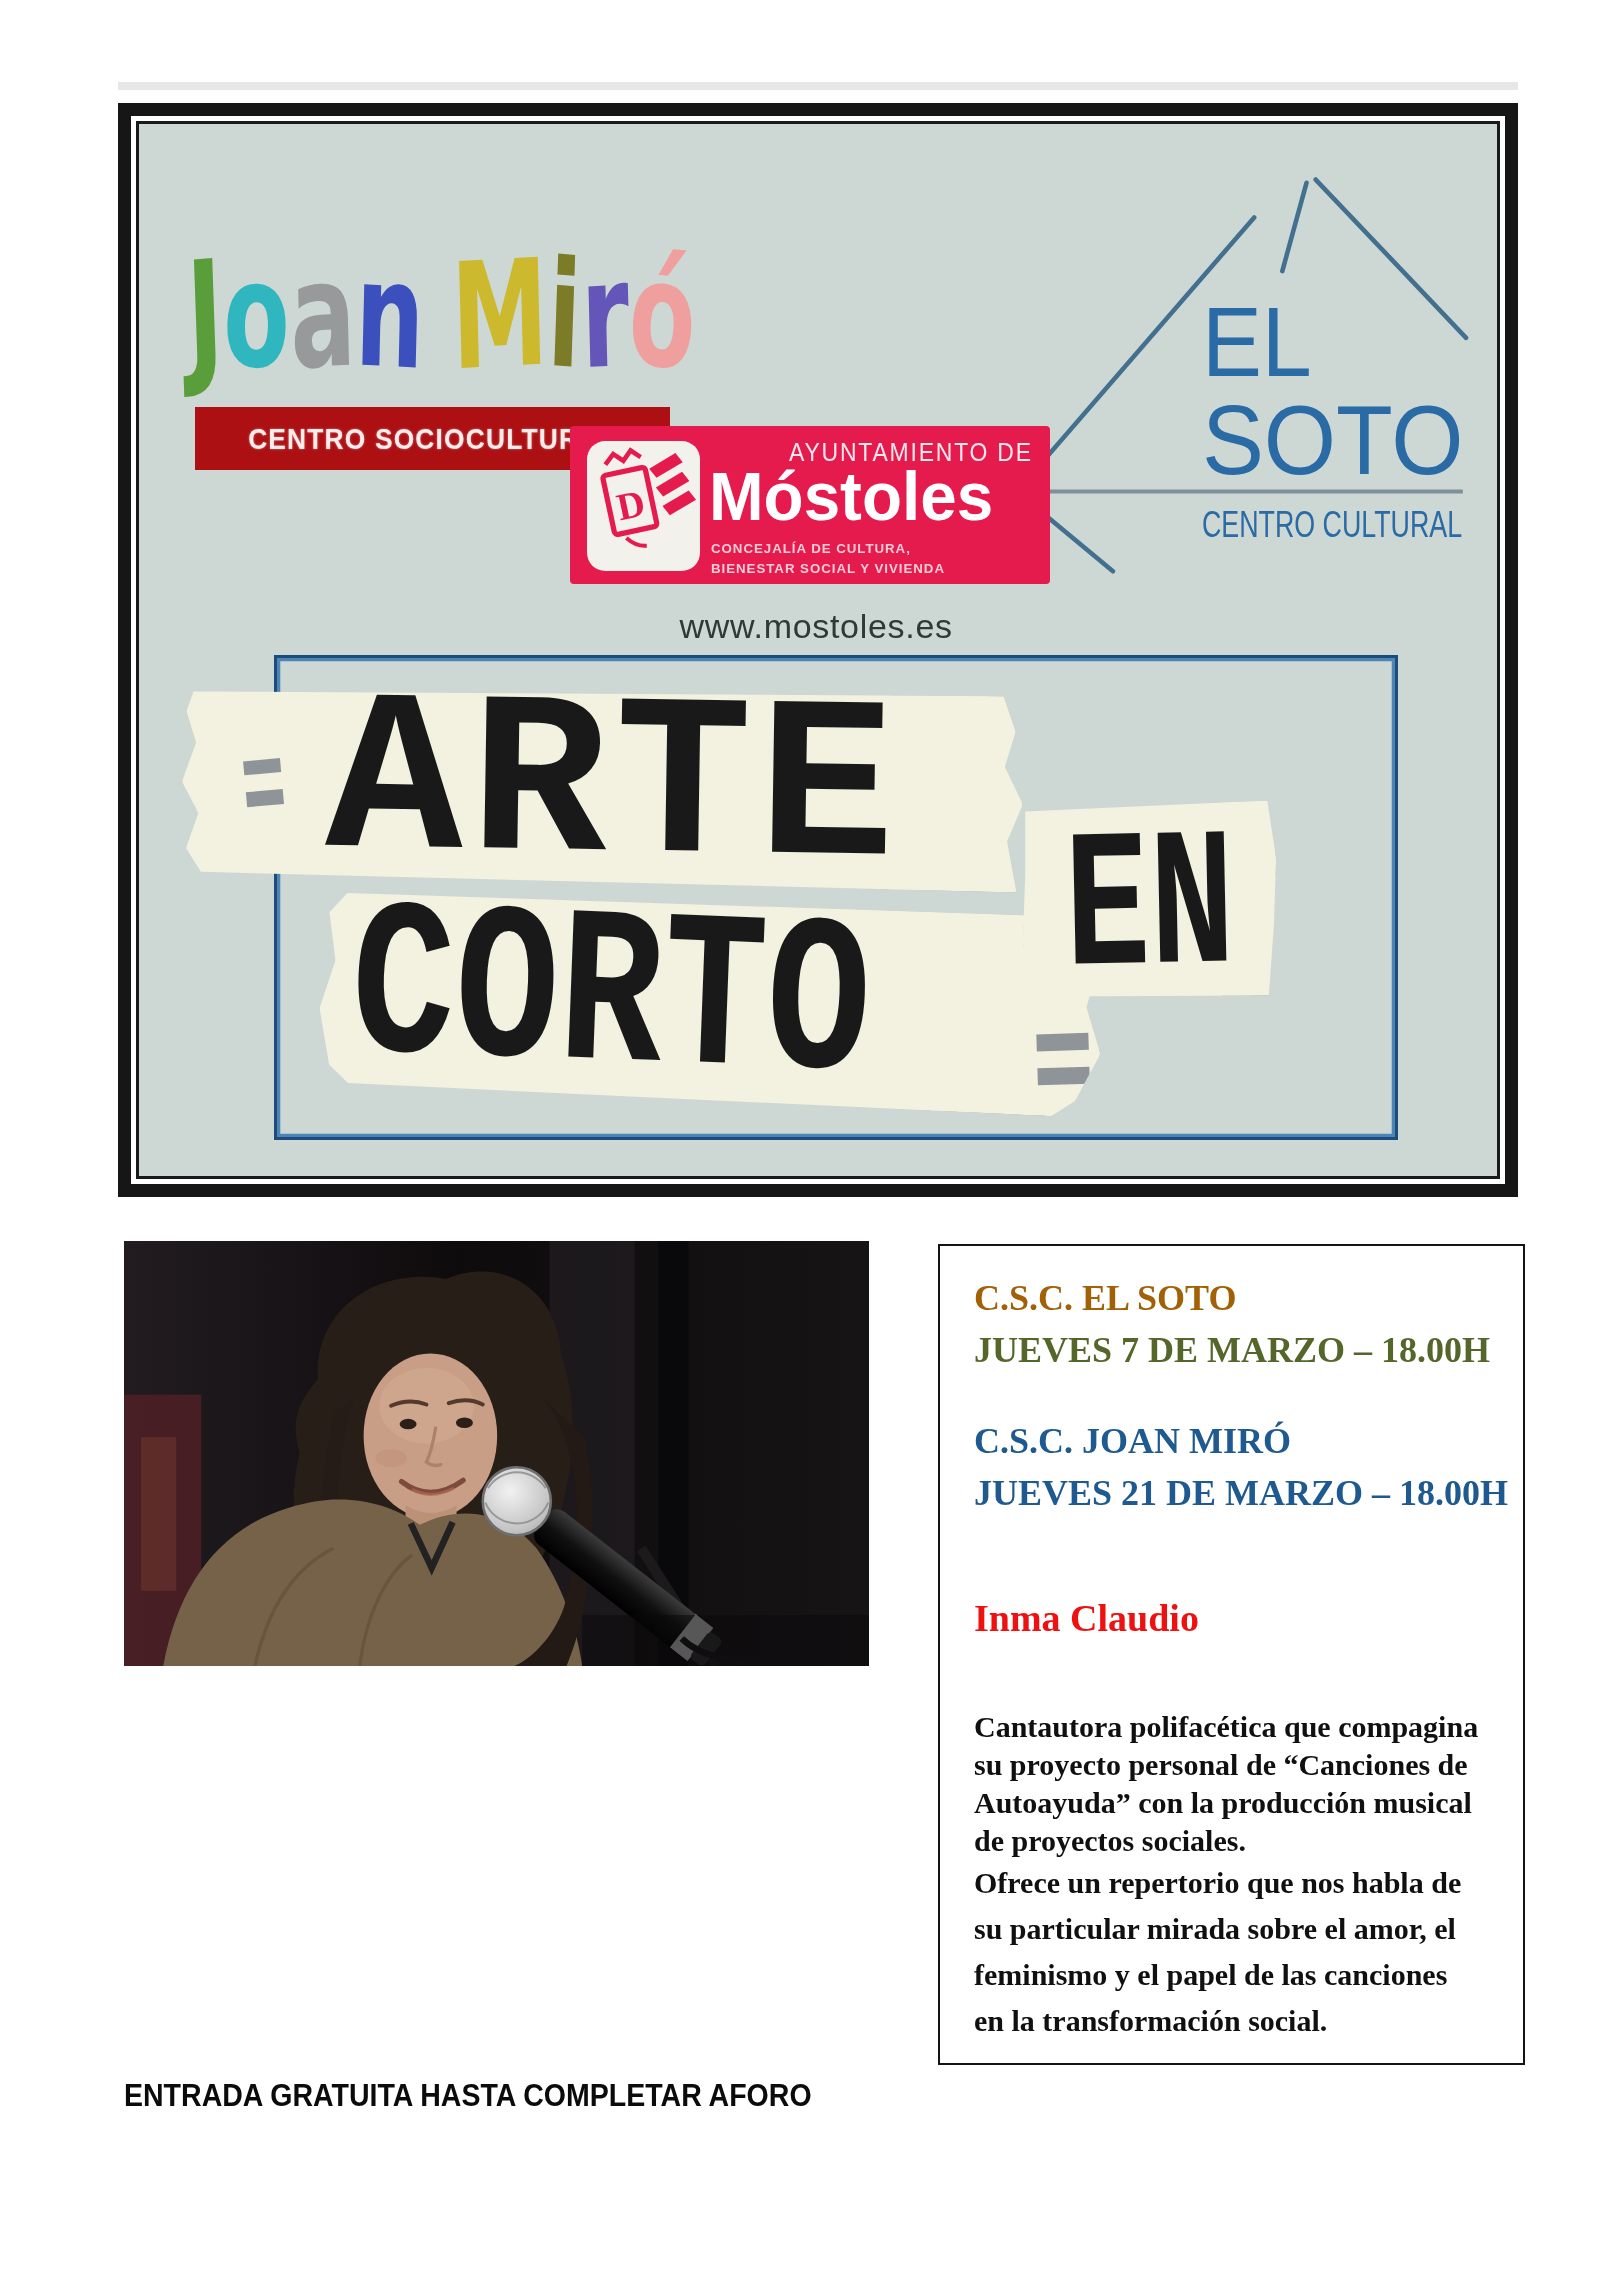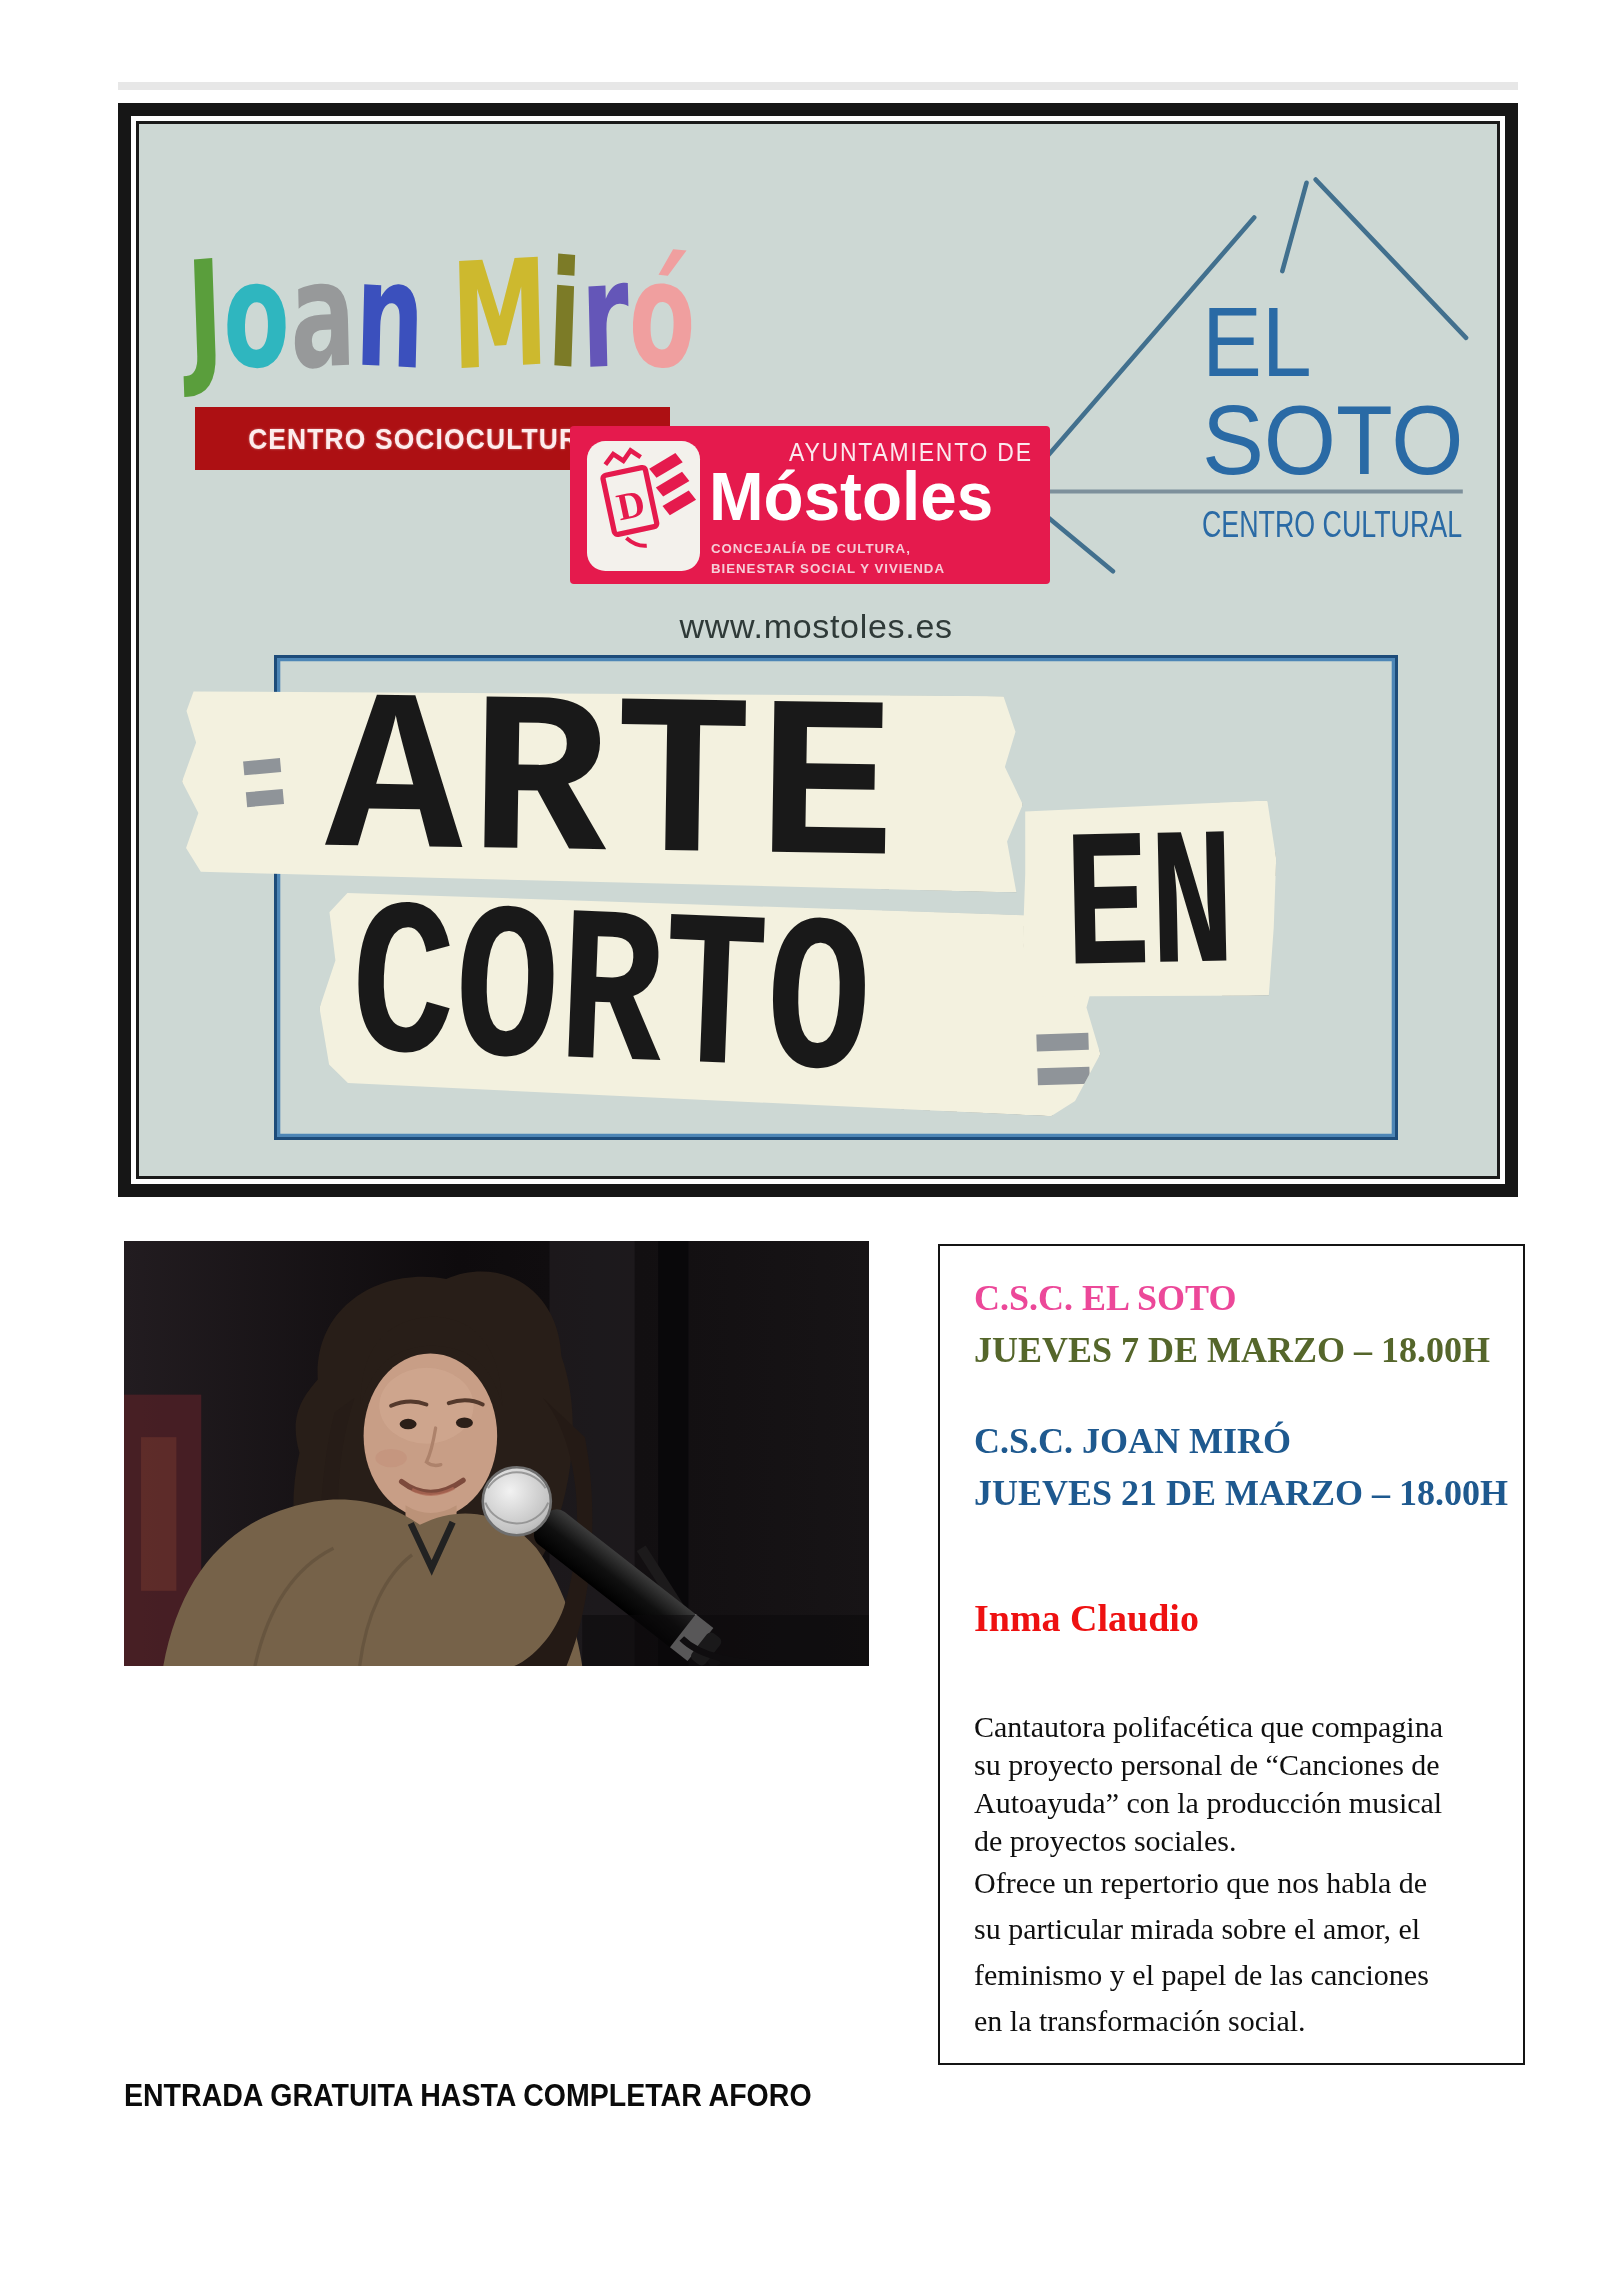--- a/index.html
+++ b/index.html
@@ -79,21 +79,21 @@
   
   .photo{position:absolute;left:124px;top:1241px;width:745px;height:425px;background:#0e0c0d;overflow:hidden;}
 
   
   .panel{position:absolute;left:938px;top:1244px;width:587px;height:821px;background:#ffffff;
          border:2.6px solid #141414;box-sizing:border-box;padding:26px 30px 0 34px;
          font-family:"Liberation Serif","DejaVu Serif",serif;}
   .panel-line{font-size:36px;font-weight:700;line-height:52px;white-space:nowrap;}
   .panel-gap{height:39px;}
   .artist-name{font-size:38px;font-weight:700;line-height:55px;margin-top:72px;white-space:nowrap;}
-  .para{color:#101010;font-weight:400;}
+  .para{color:#101010;font-weight:700;}
   .para-1{margin-top:62px;}
   .para-1 .pline{font-size:30px;line-height:38px;white-space:nowrap;}
   .para-2 .pline{font-size:30px;line-height:46px;white-space:nowrap;}
 
   
   .footer{position:absolute;left:124px;top:2078px;color:var(--footer_ink);font-size:31px;font-weight:700;
           transform:scaleX(.92);transform-origin:left top;white-space:nowrap;}
 </style>
 </head>
 <body>
@@ -240,21 +240,21 @@
         <circle cx="600" cy="398" r="52" fill="none" stroke="#6f6f6f" stroke-width="4"></circle>
         <path d="M556,378 a52,52 0 0 1 88,0" stroke="#8a8a8a" stroke-width="3" fill="none" opacity=".8"></path>
         <path d="M552,400 a52,52 0 0 0 96,0" stroke="#8a8a8a" stroke-width="3" fill="none" opacity=".8"></path>
         <path d="M852,608 C880,636 930,646 1010,648" stroke="#141214" stroke-width="10" fill="none"></path>
       </g>
       <rect x="700" y="572" width="438" height="78" fill="#0b0a0b" opacity=".55"></rect>
     </svg>
   </div>
 
   <div class="panel">
-    <div class="panel-line" style="color: #ec4899;">C.S.C. EL SOTO</div>
+    <div class="panel-line" style="color: #a16207;">C.S.C. EL SOTO</div>
     <div class="panel-line" style="color: rgb(85, 102, 43);">JUEVES 7 DE MARZO – 18.00H</div>
     <div class="panel-gap"></div>
     <div class="panel-line" style="color: rgb(30, 89, 143);">C.S.C. JOAN MIRÓ</div>
     <div class="panel-line" style="color: rgb(30, 89, 143);">JUEVES 21 DE MARZO – 18.00H</div>
     <div class="artist-name" style="color: rgb(238, 17, 17);">Inma Claudio</div>
 
     <div class="para para-1">
       <div class="pline">Cantautora polifacética que compagina</div>
       <div class="pline">su proyecto personal de “Canciones de</div>
       <div class="pline">Autoayuda” con la producción musical</div>

